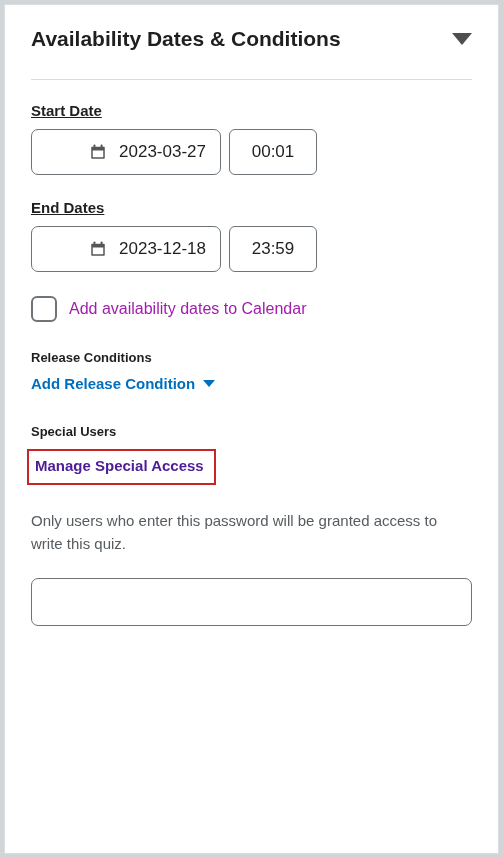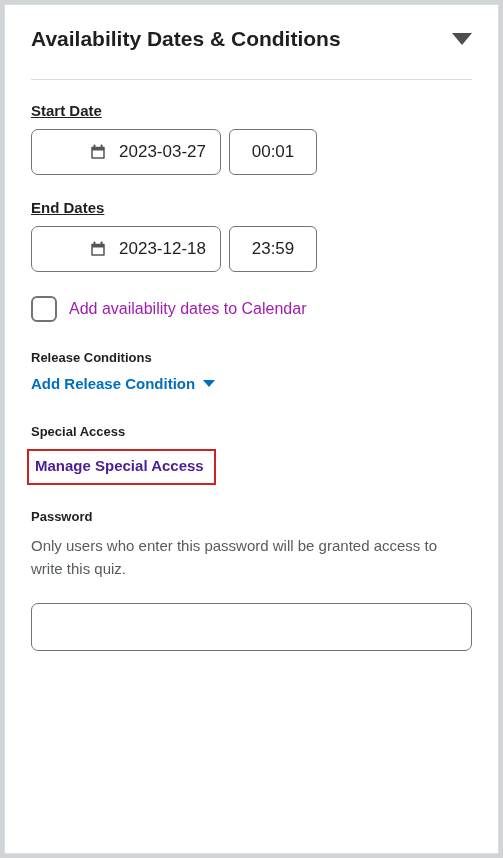--- a/index.html
+++ b/index.html
@@ -219,25 +219,24 @@
 
   <div class="section-block">
     <div class="section-label">Release Conditions</div>
     <button class="link-button">
       <span>Add Release Condition</span>
       <span class="link-chevron"></span>
     </button>
   </div>
 
   <div class="section-block">
-    <div class="section-label">Special Access</div>
+    <div class="section-label">Special Users</div>
     <div class="special-access-link-wrap">
       <button class="special-access-link">Manage Special Access</button>
     </div>
   </div>
 
   <div class="section-block">
-    <div class="section-label">Password</div>
     <p class="help-text">Only users who enter this password will be granted access to write this quiz.</p>
     <input type="text" class="text-input" value="" style="">
   </div>
 
 </div>
 
 </body></html>

